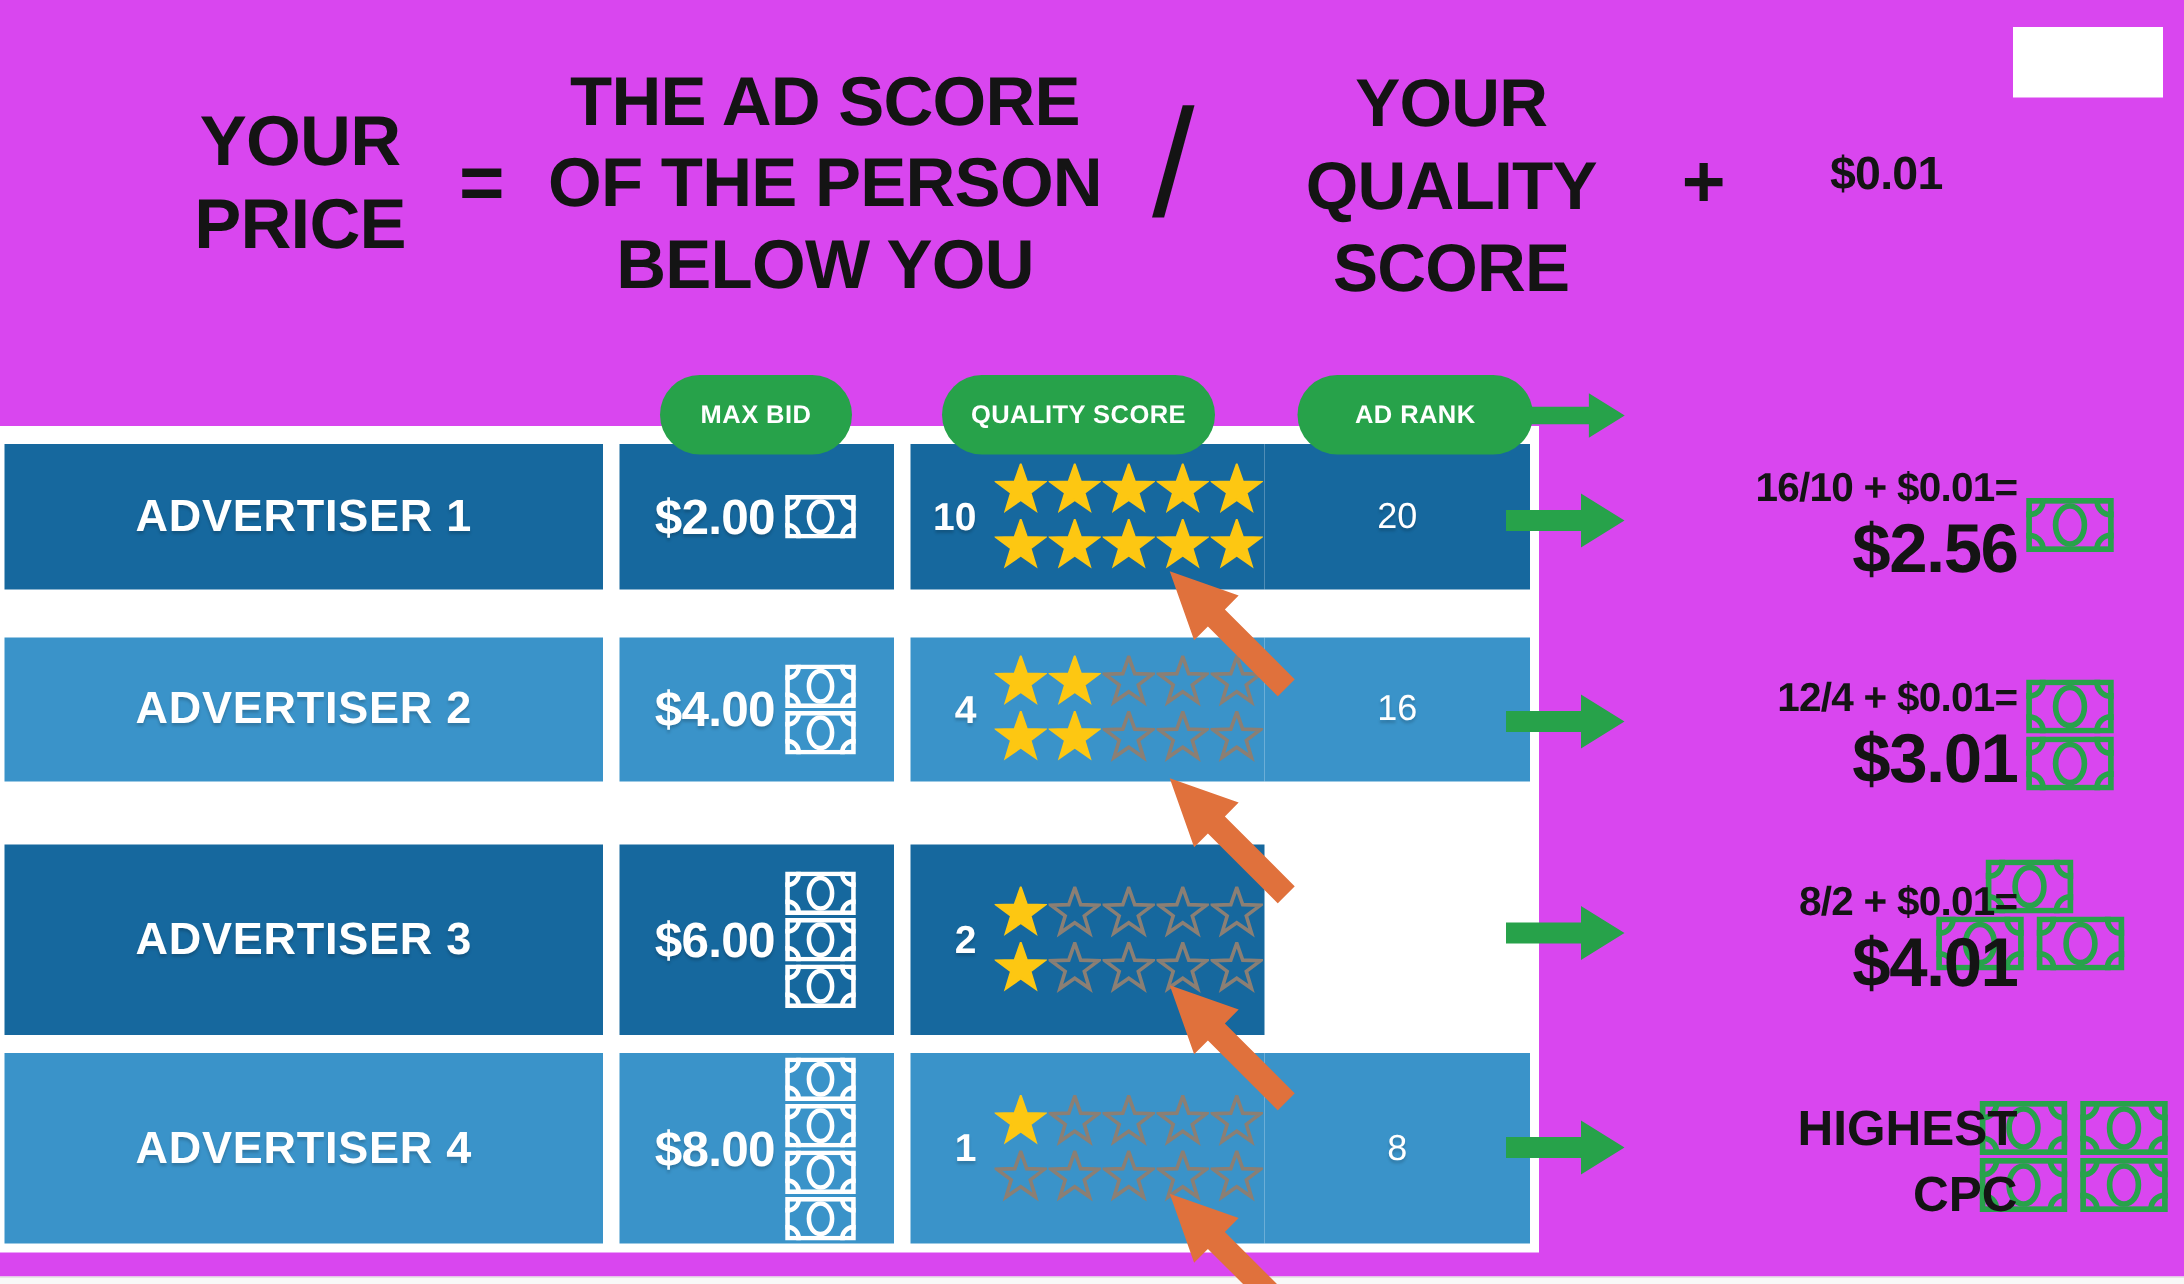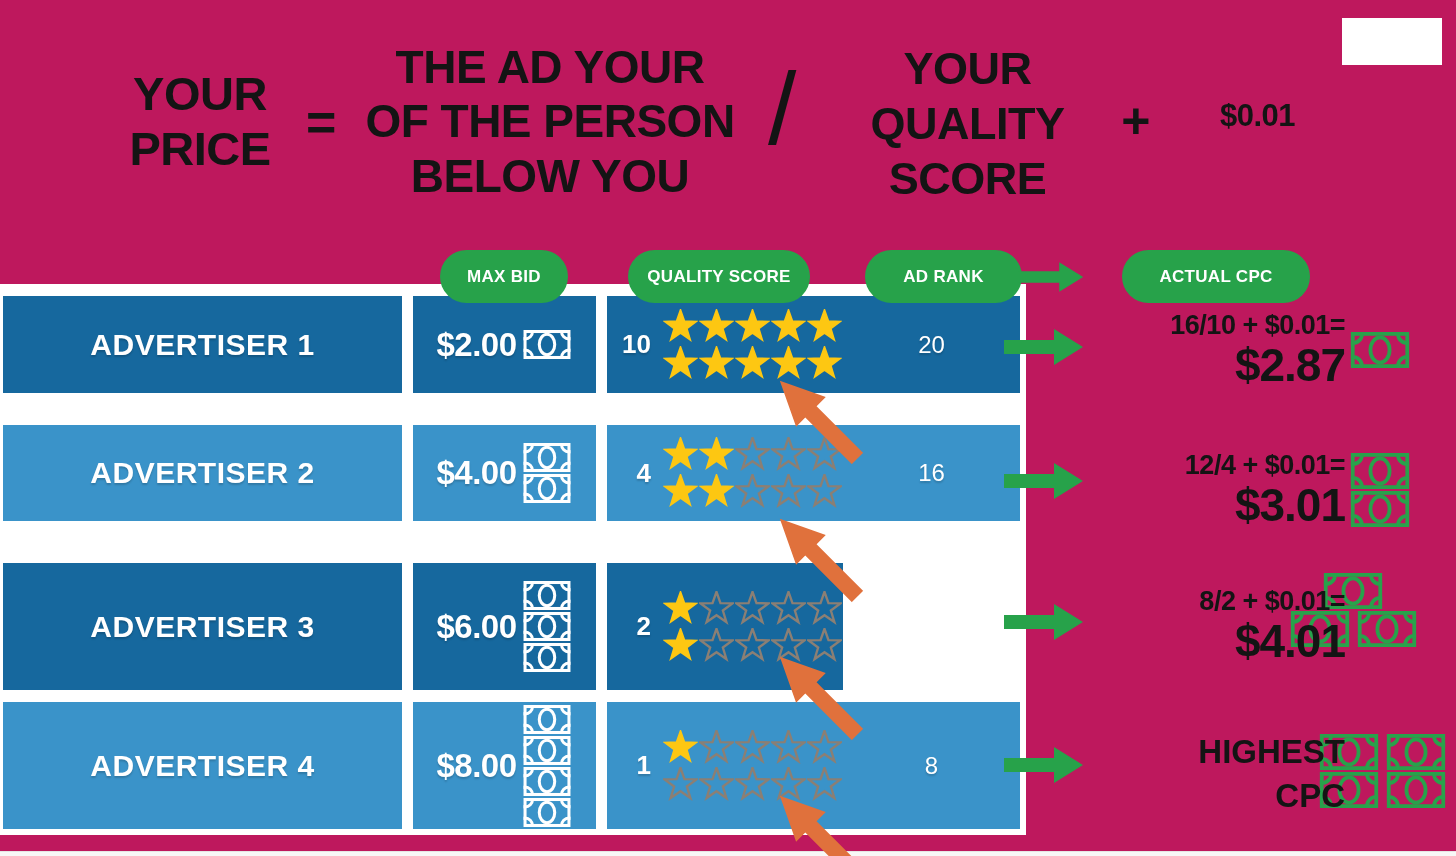--- a/index.html
+++ b/index.html
@@ -1,16 +1,16 @@
 <!DOCTYPE html>
 <html><head>
 <meta charset="utf-8">
 <style>
   html,body{margin:0;padding:0}
-  .canvas{position:relative;width:1456px;height:856px;background:#be185d;overflow:hidden;
+  .canvas{position:relative;width:1456px;height:856px;background:#d946ef;overflow:hidden;
           font-family:"Liberation Sans",sans-serif;}
 
   
   .f-part{position:absolute;color:#141414;font-weight:900;text-align:center;
           white-space:pre-line;letter-spacing:-0.5px}
   .f-price{left:95px;top:66px;width:210px;font-size:47px;line-height:1.18}
   .f-eq{left:296px;top:92px;width:50px;font-size:52px}
   .f-num{left:345px;top:40px;width:410px;font-size:46px;line-height:1.18}
   .f-slash{left:752px;top:56px;width:60px;font-size:102px;font-weight:400;line-height:1.05}
   .f-den{left:860px;top:42px;width:215px;font-size:45px;line-height:1.22}
@@ -93,37 +93,36 @@
                 border-top:1px solid #e6e6e4}
 </style>
 </head>
 <body>
 
 <div class="canvas">
 
   <div class="f-part f-price">YOUR
 PRICE</div>
   <div class="f-part f-eq">=</div>
-  <div class="f-part f-num">THE AD YOUR
+  <div class="f-part f-num">THE AD SCORE
 OF THE PERSON
 BELOW YOU</div>
   <div class="f-part f-slash">/</div>
   <div class="f-part f-den">YOUR
 QUALITY
 SCORE</div>
   <div class="f-part f-plus">+</div>
   <div class="f-part f-inc">$0.01</div>
   <div class="white-patch"></div>
 
   <div class="white-underlay"></div>
 
   <div class="pill pill-maxbid">MAX BID</div>
   <div class="pill pill-qs">QUALITY SCORE</div>
   <div class="pill pill-rank">AD RANK</div>
-  <div class="pill pill-cpc">ACTUAL CPC</div>
   <div class="garrow ga-h">
     <svg viewBox="0 0 80 38">
         <polygon fill="currentColor" points="0,12 50,12 50,1 79,19 50,37 50,26 0,26"></polygon>
       </svg>
   </div>
 
   <div class="cell c-name r0 dark adv">
       <span>ADVERTISER 1</span>
     </div>
   <div class="cell c-bid r0 dark bid">
@@ -192,21 +191,21 @@
   <div class="cell c-rank r0 dark rank">
       <span>20</span>
     </div>
   <div class="garrow ga0">
       <svg viewBox="0 0 80 38">
         <polygon fill="currentColor" points="0,12 50,12 50,1 79,19 50,37 50,26 0,26"></polygon>
       </svg>
     </div>
   <div class="cpc-block cb0">
     <div class="cpc-f">16/10 + $0.01=</div>
-    <div class="cpc-v">$2.87</div>
+    <div class="cpc-v">$2.56</div>
   </div>
   <div class="money cpc-money cn0">
       <div class="note-row">
         <svg class="note" viewBox="0 0 34 21">
           <defs>
             <clipPath id="nclip2">
               <rect x="0" y="0" width="34" height="21"></rect>
             </clipPath>
           </defs>
           <g fill="none" stroke="currentColor" stroke-width="2.2">

